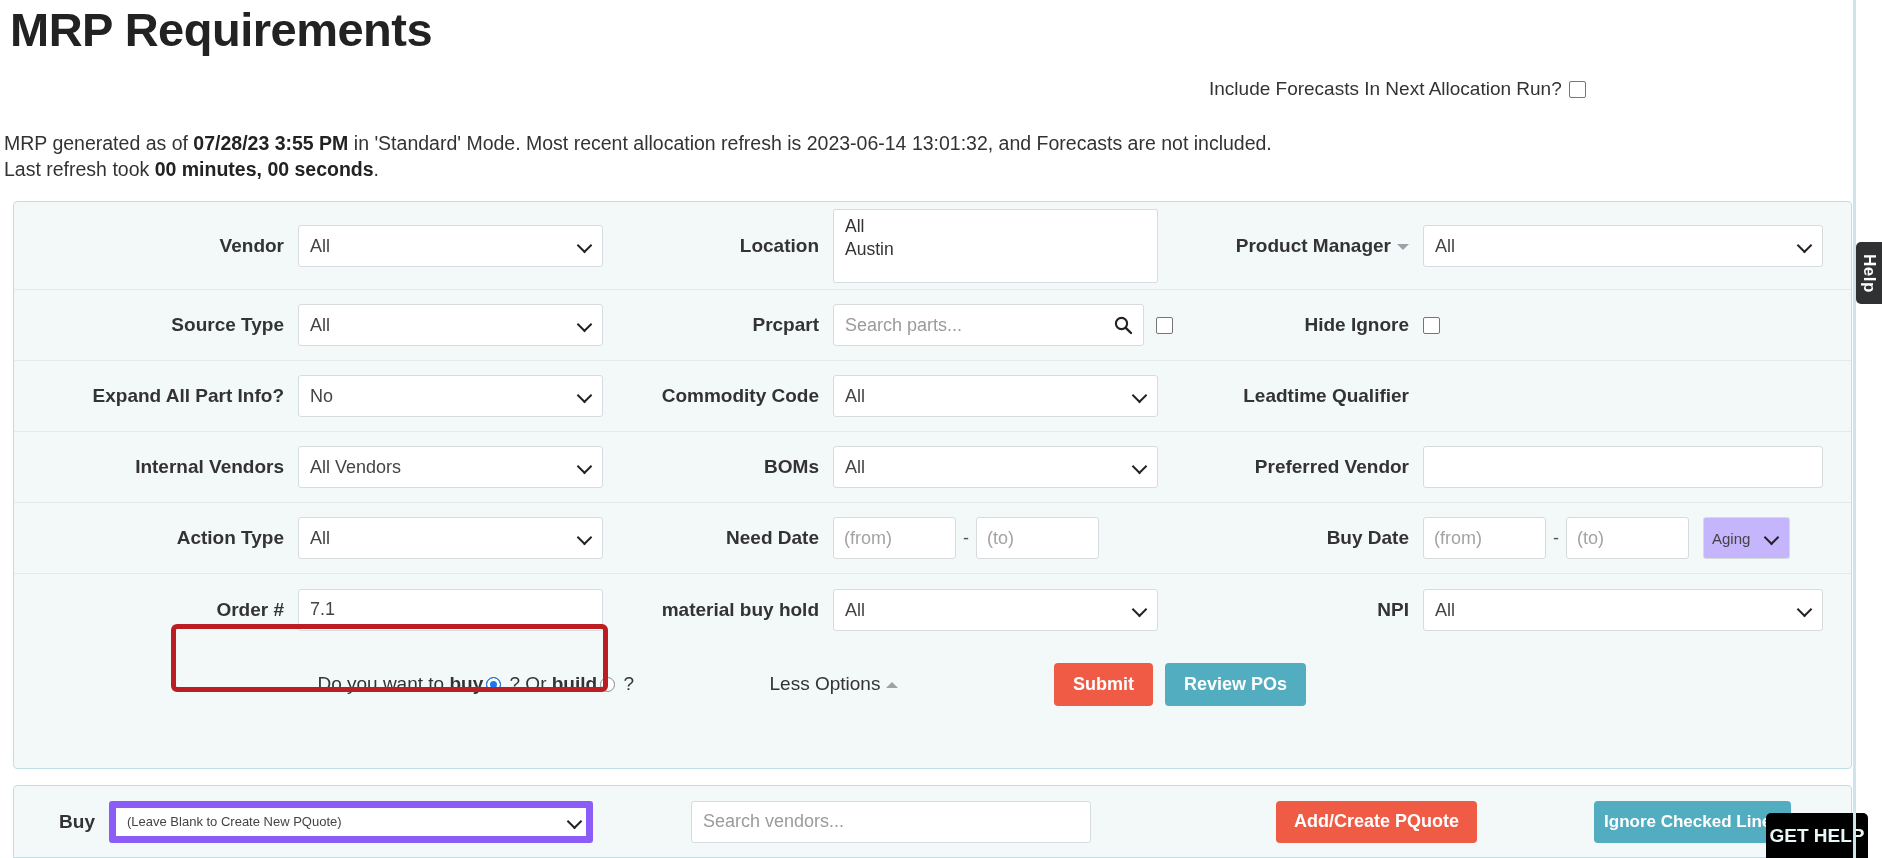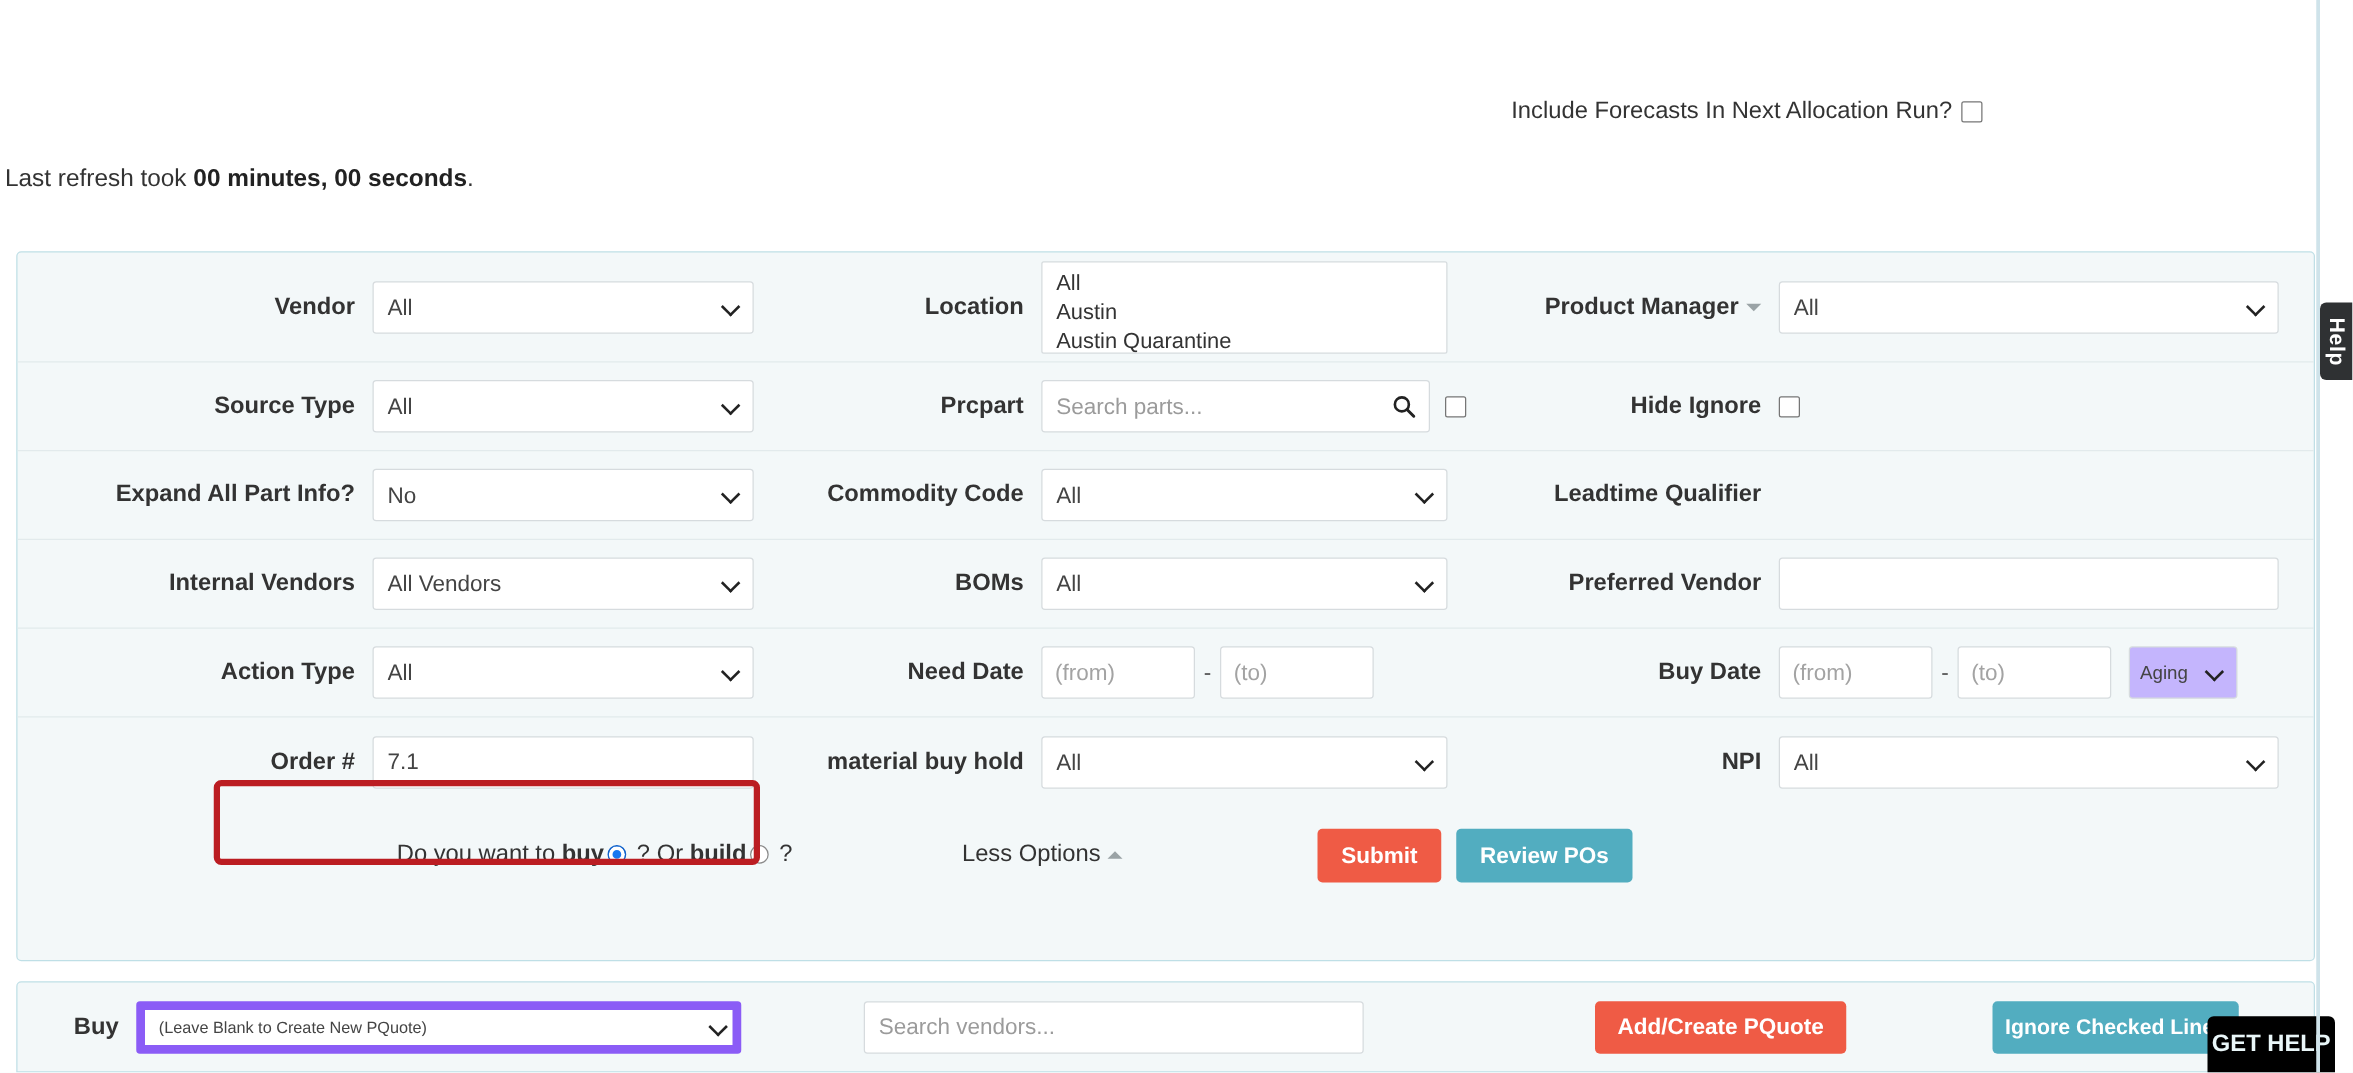--- a/index.html
+++ b/index.html
@@ -235,48 +235,51 @@
   .scrollbar {
     position: absolute; right: 26px; top: 0; width: 3px; height: 858px;
     background: #cfe3ea;
   }
 </style>
 </head>
 <body>
 
 <div class="page">
 
+  <div class="page-title">MRP Requirements</div>
 
 
   <div class="forecast-line">
     <span>Include Forecasts In Next Allocation Run?</span>
     <span class="chk"></span>
   </div>
 
   <div class="gen-text">
     <div>
+      <span>MRP generated as of </span><b>07/28/23 3:55 PM</b><span> in 'Standard' Mode. Most recent allocation refresh is 2023-06-14 13:01:32, and Forecasts are not included.</span>
+    </div>
+    <div>
       <span>Last refresh took </span><b>00 minutes, 00 seconds</b><span>.</span>
     </div>
   </div>
 
   <div class="panel">
 
     <div class="frow" style="height:88px">
       <div class="colA"><span class="lbl">Vendor</span></div>
       <div class="colAc">
         <span class="select-shell w305">
           <select class="sel"><option>All</option></select>
         </span>
       </div>
       <div class="colB"><span class="lbl">Location</span></div>
       <div class="colBc">
         <div class="listbox">
           <div>All</div>
           <div>Austin</div>
-          <div>Austin Quarantine</div>
 
         </div>
       </div>
       <div class="colC">
         <span class="lbl">Product Manager</span><span class="caret-gray"></span>
       </div>
       <div class="colCc">
         <span class="select-shell w400">
           <select class="sel"><option>All</option></select>
         </span>

